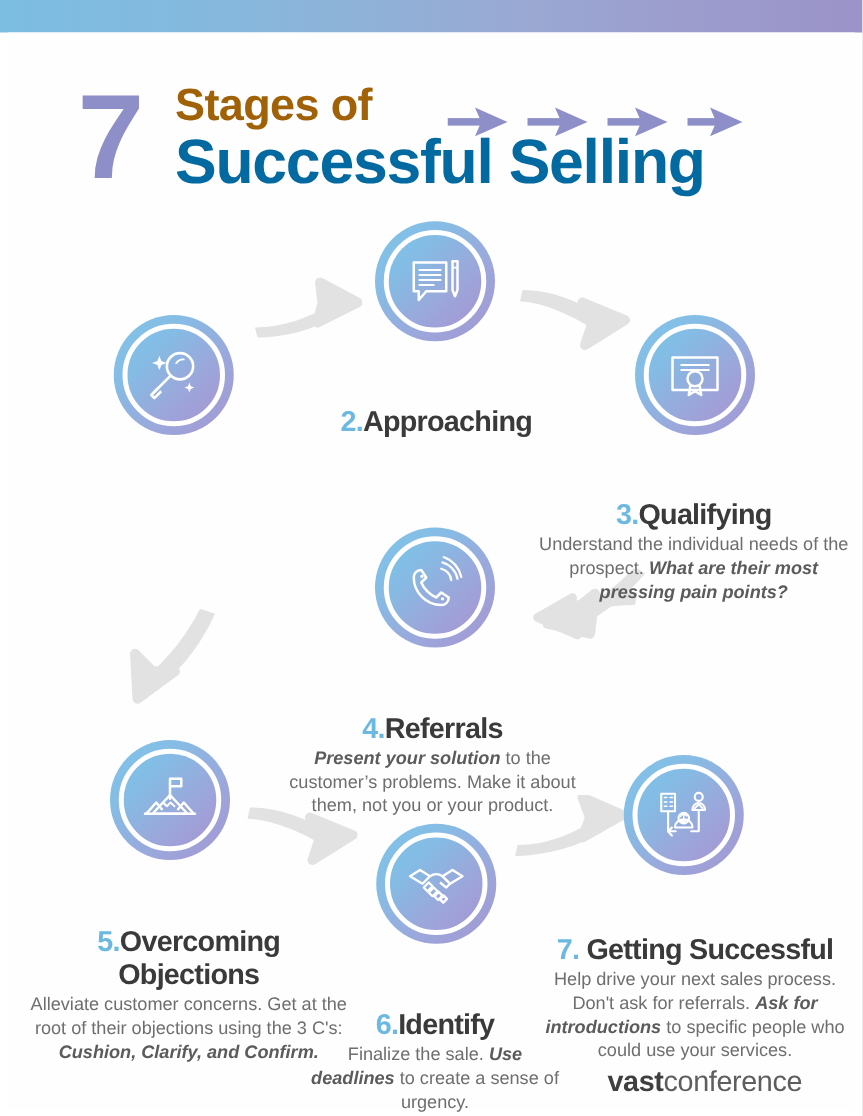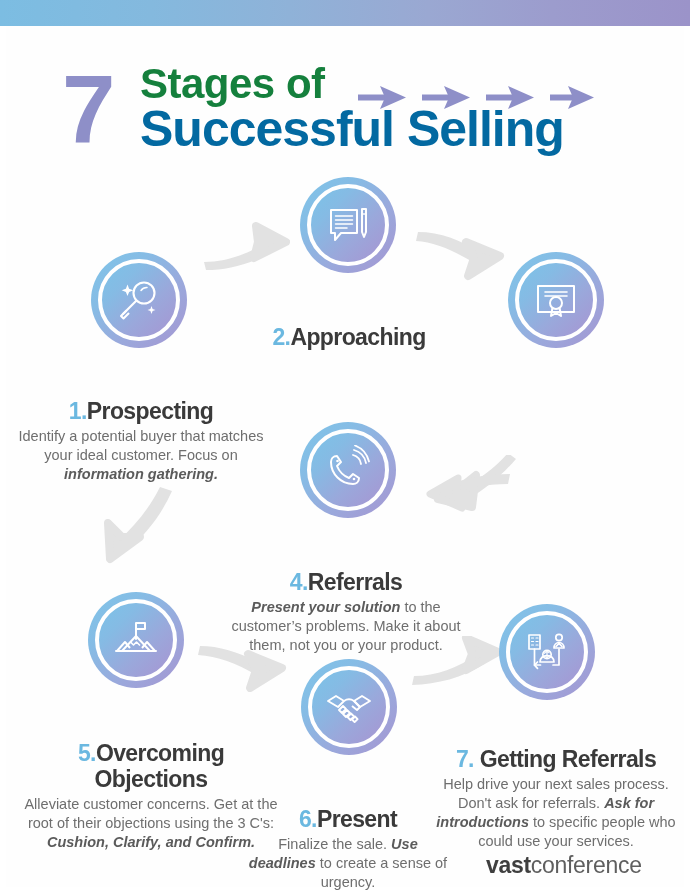--- a/index.html
+++ b/index.html
@@ -20,21 +20,21 @@
 
   
   #header{position:absolute;left:0;top:26px;width:690px;height:135px;}
   .big7{
     position:absolute;left:62px;top:36px;
     font-size:96px;line-height:96px;font-weight:bold;
     color:#8e8fc8;letter-spacing:-2px;
   }
   .ttl-line1{
     position:absolute;left:140px;top:36px;
-    font-size:42px;line-height:44px;font-weight:bold;color:#15803d;
+    font-size:36px;line-height:44px;font-weight:bold;color:#a16207;
     letter-spacing:-0.5px;
   }
   .ttl-line2{
     position:absolute;left:140px;top:77px;
     font-size:50px;line-height:52px;font-weight:bold;color:#0369a1;
     letter-spacing:-1px;
   }
   #hdr-arrows{position:absolute;left:358px;top:56px;}
 
   
@@ -181,26 +181,20 @@
       <svg width="50" height="50" viewBox="0 0 50 50" fill="none" stroke="#ffffff" stroke-width="2.1">
         <circle cx="30" cy="18" r="10.5"></circle>
         <path d="M22.5 25.5 L9 39" stroke-linecap="round"></path>
         <path d="M12.5 35.5 L7 41 L9.5 43.5 L15 38" stroke-linejoin="round"></path>
         <path d="M33 12.5 a7 7 0 0 0 -6 3" stroke-width="1.5" stroke-linecap="round"></path>
         <path d="M13.5 9.5 l1.6 4.2 4.2 1.6 -4.2 1.6 -1.6 4.2 -1.6 -4.2 -4.2 -1.6 4.2 -1.6 Z" fill="#ffffff" stroke="none"></path>
         <path d="M37.5 31 l1.1 2.9 2.9 1.1 -2.9 1.1 -1.1 2.9 -1.1 -2.9 -2.9 -1.1 2.9 -1.1 Z" fill="#ffffff" stroke="none"></path>
       </svg>
     </div>
   </div>
-  <div class="stage-text" style="left:10px;top:352px;width:262px;">
-    <div class="stage-head">
-      <span class="stage-num">1.</span><span>Prospecting</span>
-    </div>
-    <div class="stage-body">Identify a potential buyer that matches your ideal customer. Focus on <b>information gathering.</b></div>
-  </div>
 
   <div class="circle" style="left:300px;top:177px;">
     <div class="inner">
       <svg width="50" height="50" viewBox="0 0 50 50" fill="none" stroke="#ffffff" stroke-width="2">
         <path d="M8 10 H34 V33 H18 L12 40 V33 H8 Z" stroke-linejoin="round"></path>
         <path d="M12.5 16 H29.5 M12.5 20 H29.5 M12.5 24 H29.5 M12.5 28 H24" stroke-width="1.5" stroke-linecap="round"></path>
         <path d="M39 9 h4 v23 l-2 5 -2 -5 Z" stroke-linejoin="round"></path>
         <path d="M39 14 h4" stroke-width="1.4"></path>
       </svg>
     </div>
@@ -213,20 +207,26 @@
 
   <div class="circle" style="left:508px;top:252px;">
     <div class="inner">
       <svg width="50" height="50" viewBox="0 0 50 50" fill="none" stroke="#ffffff" stroke-width="2">
         <rect x="7" y="11" width="36" height="26" stroke-linejoin="round"></rect>
         <path d="M14 17 H36 M14 21 H36" stroke-width="1.6" stroke-linecap="round"></path>
         <circle cx="25" cy="28" r="6" fill="none"></circle>
         <path d="M21.5 32.5 L20 41 L25 38 L30 41 L28.5 32.5" stroke-linejoin="round"></path>
       </svg>
     </div>
+  </div>
+  <div class="stage-text" style="left:424px;top:352px;width:262px;">
+    <div class="stage-head">
+      <span class="stage-num">3.</span><span>Qualifying</span>
+    </div>
+    <div class="stage-body">Understand the individual needs of the prospect. <b>What are their most pressing pain points?</b></div>
   </div>
 
   <div class="circle" style="left:300px;top:422px;">
     <div class="inner">
       <svg width="50" height="50" viewBox="0 0 50 50" fill="none" stroke="#ffffff" stroke-width="2">
         <path d="M14 11 c-4 0 -6 3 -6 6 0 12 10 22 22 22 3 0 6 -2 6 -6 l-6 -4 -4 4 c-5 -2 -10 -7 -12 -12 l4 -4 Z" stroke-linejoin="round"></path>
         <path d="M30 10 a11 11 0 0 1 8 9" stroke-width="1.8" stroke-linecap="round"></path>
         <path d="M31 5 a17 17 0 0 1 12 13" stroke-width="1.8" stroke-linecap="round"></path>
         <path d="M32 0.5 a23 23 0 0 1 14 16" stroke-width="1.8" stroke-linecap="round"></path>
         <circle cx="14.5" cy="16" r="1.3" fill="#ffffff" stroke="none"></circle>
@@ -269,21 +269,21 @@
         <path d="M20 19 c3 -2 7 -2 10 0 l6 6 -3 3 -5 -4" stroke-linejoin="round"></path>
         <path d="M19 24 l-4 4 3 3 4 -4 Z" stroke-linejoin="round"></path>
         <path d="M23 28 l-4 4 3 3 4 -4 Z" stroke-linejoin="round"></path>
         <path d="M27 31.5 l-3.5 3.5 3 3 3.5 -3.5 Z" stroke-linejoin="round"></path>
         <path d="M31 34.5 l-3 3 2.6 2.6 3 -3 Z" stroke-linejoin="round"></path>
       </svg>
     </div>
   </div>
   <div class="stage-text" style="left:248px;top:760px;width:200px;">
     <div class="stage-head">
-      <span class="stage-num">6.</span><span>Present</span>
+      <span class="stage-num">6.</span><span>Identify</span>
     </div>
     <div class="stage-body">Finalize the sale. <b>Use deadlines</b> to create a sense of urgency.</div>
   </div>
 
   <div class="circle" style="left:499px;top:604px;">
     <div class="inner">
       <svg width="50" height="50" viewBox="0 0 50 50" fill="none" stroke="#ffffff" stroke-width="1.7">
         <rect x="7" y="8" width="11" height="14" stroke-linejoin="round"></rect>
         <path d="M9.5 11 h2 M14 11 h2 M9.5 14.5 h2 M14 14.5 h2 M9.5 18 h2 M14 18 h2" stroke-width="1.2" stroke-linecap="round"></path>
         <circle cx="37" cy="10.5" r="3.2"></circle>
@@ -293,21 +293,21 @@
         <path d="M18 35 c0 -4 3.2 -6.5 7 -6.5 s7 2.5 7 6.5 Z" stroke-linejoin="round"></path>
         <path d="M12.5 22 V38 h6" stroke-linecap="round" stroke-linejoin="round"></path>
         <path d="M15.5 35 l-3 3.2 3 3.2" stroke-linecap="round" stroke-linejoin="round" fill="none"></path>
         <path d="M37 22 v16 h-6" stroke-linecap="round" stroke-linejoin="round"></path>
         <path d="M34 19.5 l3 -3.2 3 3.2" stroke-linecap="round" stroke-linejoin="round" fill="none"></path>
       </svg>
     </div>
   </div>
   <div class="stage-text" style="left:426px;top:700px;width:260px;">
     <div class="stage-head">
-      <span class="stage-num">7.</span>&nbsp;<span>Getting Referrals</span>
+      <span class="stage-num">7.</span>&nbsp;<span>Getting Successful</span>
     </div>
     <div class="stage-body">Help drive your next sales process. Don't ask for referrals. <b>Ask for introductions</b> to specific people who could use your services.</div>
   </div>
 
   <div id="logo">
     <span class="vast">vast</span><span class="light">conference</span>
   </div>
 
 </div>
 

